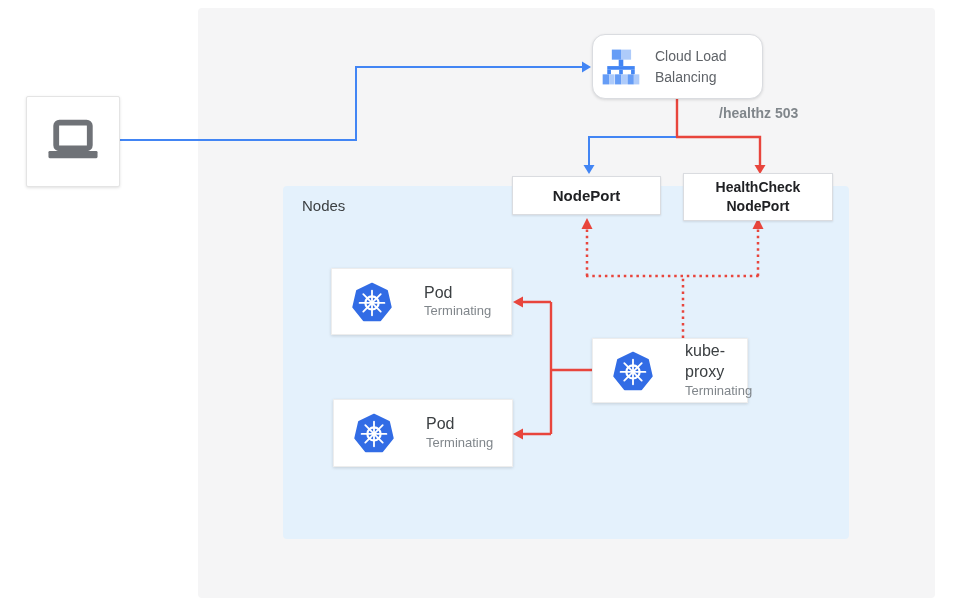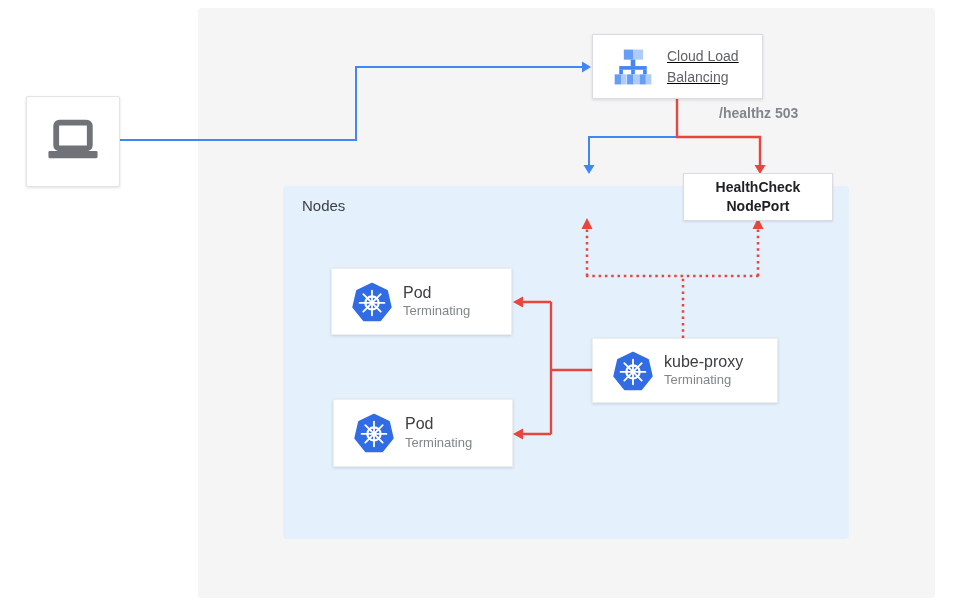--- a/index.html
+++ b/index.html
@@ -28,30 +28,30 @@
   svg.connectors{position:absolute;left:0;top:0;width:953px;height:612px;pointer-events:none;}
   .stroke-blue{stroke:var(--line-blue);stroke-width:2;fill:none;}
   .stroke-red{stroke:var(--line-red);stroke-width:2.4;fill:none;}
   .stroke-red-dot{stroke:var(--line-red);stroke-width:2.5;fill:none;stroke-dasharray:2.5 3.8;}
   .fill-blue{fill:var(--line-blue);stroke:none;}
   .fill-red{fill:var(--line-red);stroke:none;}
 
   .node-box{position:absolute;background:#fff;border:1px solid var(--box-border);box-sizing:border-box;
             box-shadow:0 1px 3px rgba(0,0,0,.12);display:flex;align-items:center;}
   .client-box{left:26px;top:96px;width:94px;height:91px;border-radius:2px;border-color:#e4e4e4;justify-content:center;}
-  .clb-box{left:592px;top:34px;width:171px;height:65px;border-radius:0;padding-left:18px;text-decoration:underline;}
+  .clb-box{left:592px;top:34px;width:171px;height:65px;border-radius:13px;padding-left:6px;}
   .clb-label{font-size:14px;line-height:1.45;color:#5f6368;margin-left:12px;width:92px;}
   .port-box{justify-content:center;text-align:center;font-weight:bold;color:var(--text-black);box-shadow:0 1px 2px rgba(0,0,0,.10);}
   .nodeport-box{left:512px;top:176px;width:149px;height:39px;font-size:15px;}
   .healthcheck-box{left:683px;top:173px;width:150px;height:48px;font-size:14px;line-height:1.35;}
   .k8s-box{border-color:rgba(0,0,0,.07);box-shadow:0 1px 3px rgba(0,0,0,.14);padding-left:18px;}
   .pod1-box{left:331px;top:268px;width:181px;height:67px;}
   .pod2-box{left:333px;top:399px;width:180px;height:68px;}
-  .kubeproxy-box{left:592px;top:338px;width:186px;height:65px;}
-  .k8s-text{margin-left:9px;}
+  .kubeproxy-box{left:592px;top:338px;width:156px;height:65px;}
+  .k8s-text{margin-left:30px;}
   .k8s-title{font-size:16px;color:var(--text-dark);line-height:1.3;}
   .k8s-sub{font-size:13px;color:var(--text-gray);line-height:1.3;}
 
   .healthz-label{position:absolute;left:719px;top:105px;font-size:14px;font-weight:bold;color:var(--text-gray);}
 
   .icon44{width:44px;height:44px;flex:0 0 44px;}
   .icon56{width:62px;height:62px;}
   .hidden-defs{position:absolute;width:0;height:0;overflow:hidden;}
 </style>
 </head>
@@ -136,20 +136,23 @@
       <rect x="17.5" y="32" width="7" height="11" fill="var(--lb-blue-mid)"></rect>
       <rect x="24.5" y="32" width="6" height="11" fill="var(--lb-blue-light)"></rect>
       <rect x="31" y="32" width="7" height="11" fill="var(--lb-blue-mid)"></rect>
       <rect x="38" y="32" width="6" height="11" fill="var(--lb-blue-light)"></rect>
     </svg>
     <div class="clb-label">Cloud Load Balancing</div>
   </div>
 
   <div class="healthz-label">/healthz 503</div>
 
+  <div class="node-box port-box nodeport-box">
+    <span>NodePort</span>
+  </div>
 
   <div class="node-box port-box healthcheck-box">
     <span>HealthCheck NodePort</span>
   </div>
 
   <div class="node-box k8s-box pod1-box">
     <svg class="icon44">
         <use href="#k8s-icon"></use>
       </svg>
     <div class="k8s-text">

